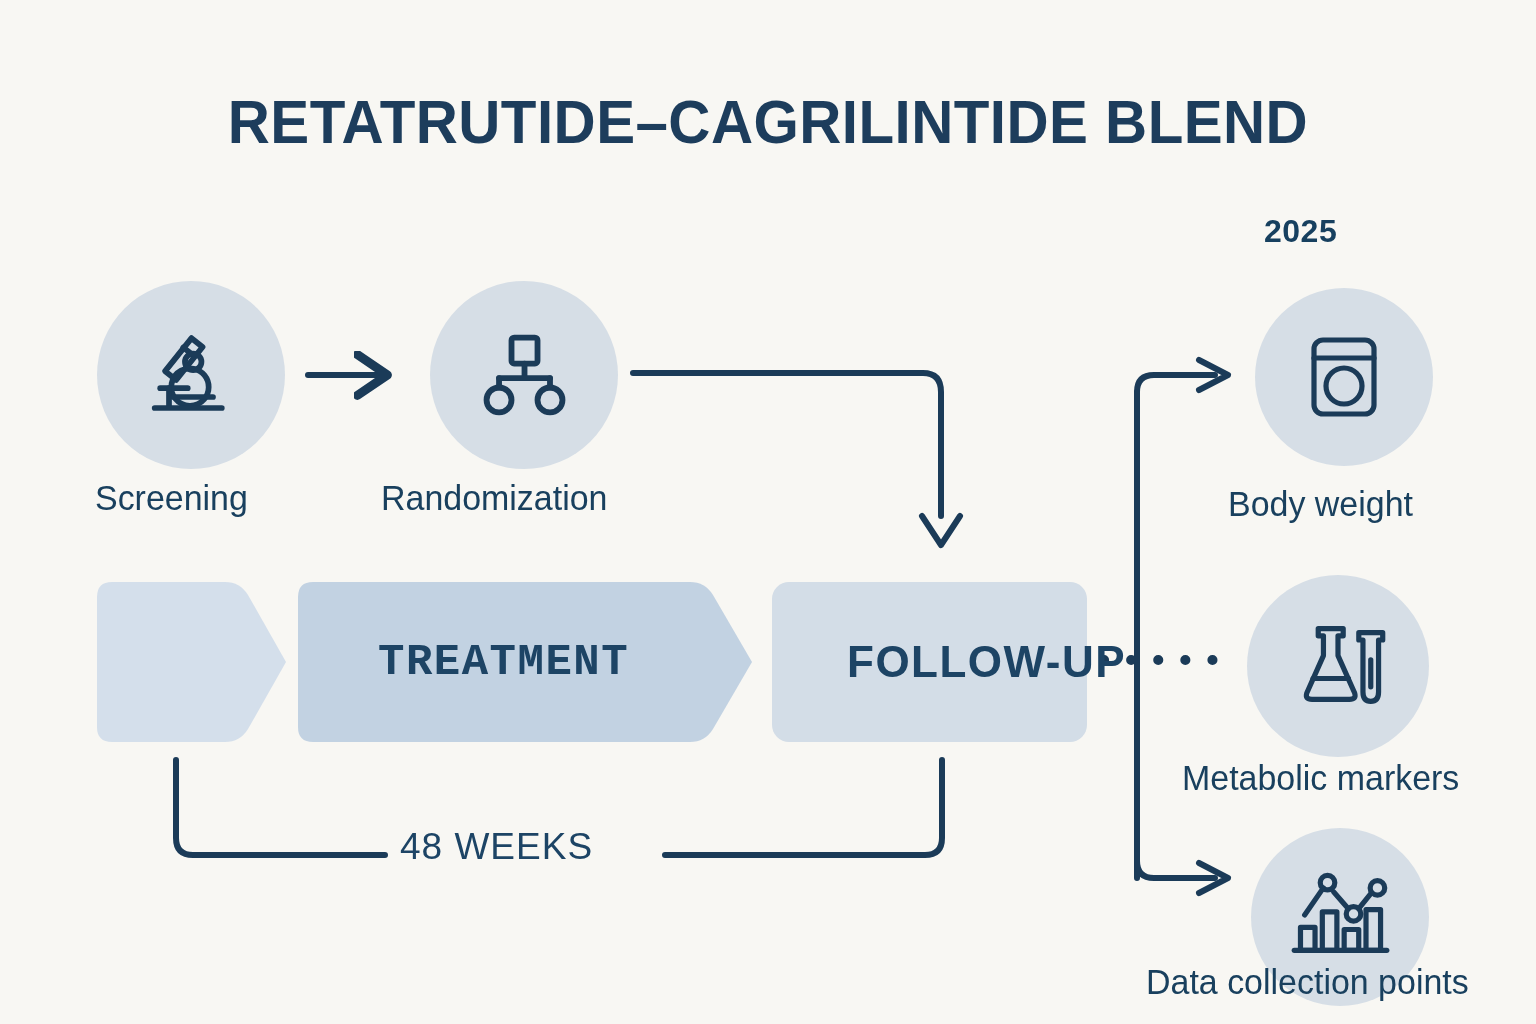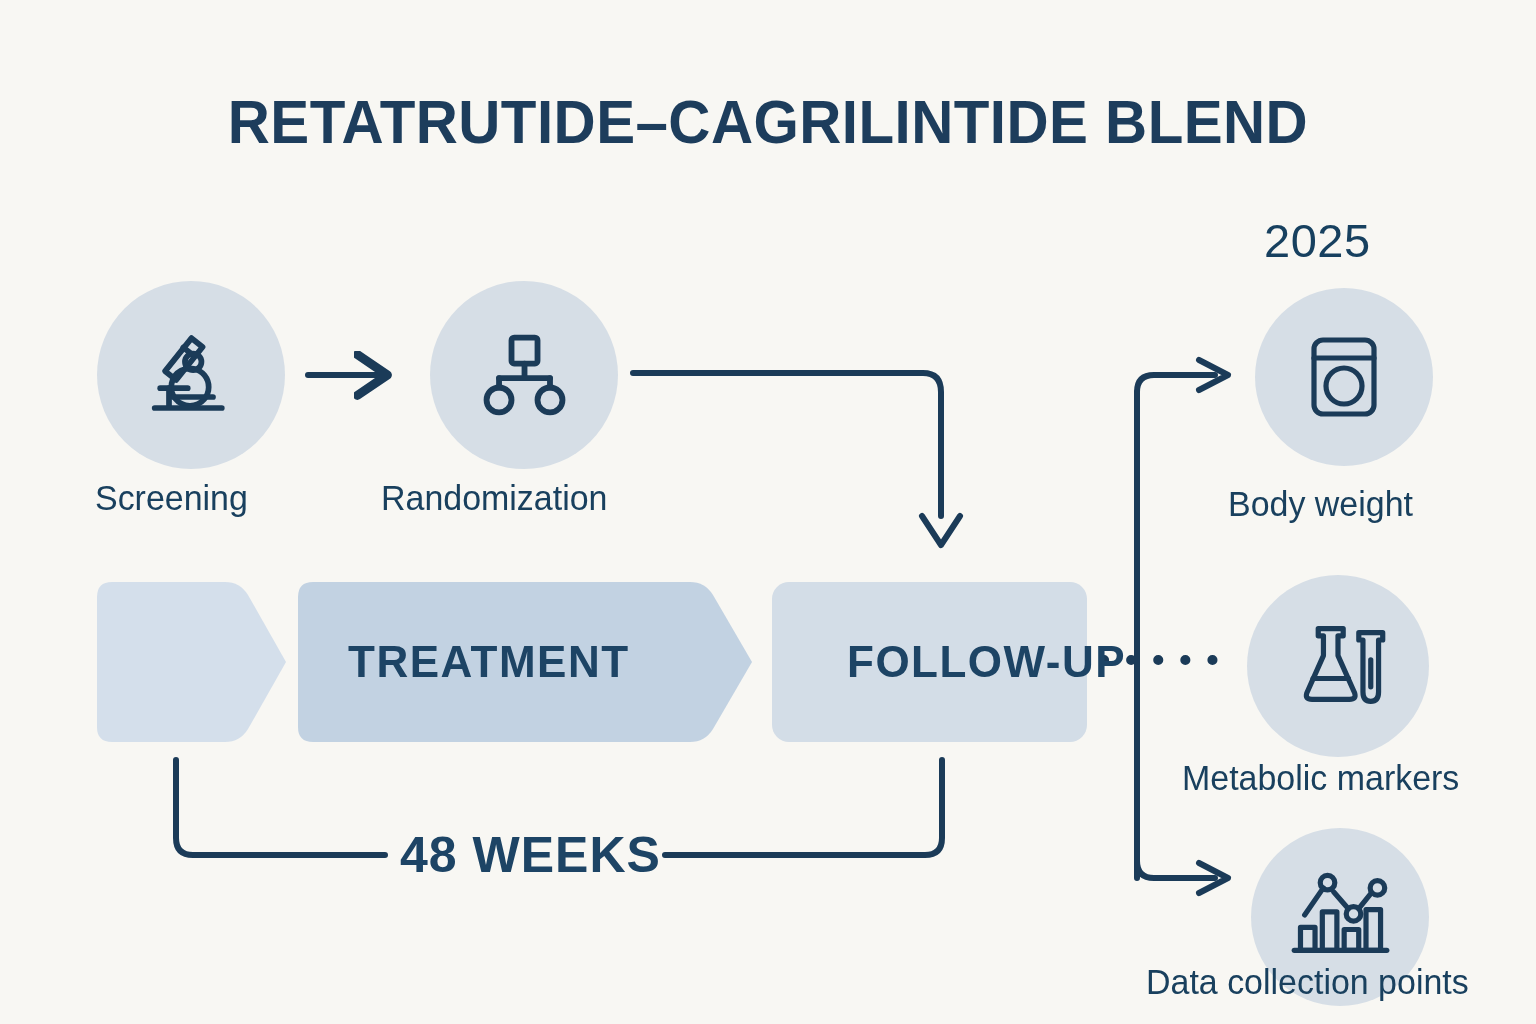--- a/index.html
+++ b/index.html
@@ -19,21 +19,21 @@
     font-family:"Liberation Sans Narrow","Liberation Sans",sans-serif;
     font-size:62px;font-weight:700;letter-spacing:0.5px;
     color:#1d3d5c;
     transform:scaleX(0.94);transform-origin:center;
     white-space:nowrap;
   }
 
   
   .year{
     position:absolute;left:1264px;top:213px;
-    font-size:47px;font-weight:400;color:#17405f;
+    font-size:32px;font-weight:700;color:#17405f;
     letter-spacing:0.5px;
     font-family:"Liberation Sans","Liberation Sans",sans-serif;
   }
 
   
   .icon-circle{
     position:absolute;border-radius:50%;
     background:#d6dee6;
     display:flex;align-items:center;justify-content:center;
   }
@@ -51,21 +51,21 @@
     position:absolute;
     font-family:"Liberation Sans Narrow","Liberation Sans",sans-serif;
     font-weight:700;font-size:44px;letter-spacing:1.5px;
     color:#1d4465;white-space:nowrap;
   }
 
   
   .duration{
     position:absolute;left:400px;top:826px;
     font-family:"Liberation Sans Narrow","Liberation Sans",sans-serif;
-    font-weight:700;font-size:50px;letter-spacing:1px;
+    font-weight:400;font-size:37px;letter-spacing:1px;
     color:#1d4465;white-space:nowrap;
   }
 </style>
 </head>
 <body>
 
 <div class="stage">
 
   <div class="title">RETATRUTIDE–CAGRILINTIDE BLEND</div>
 
@@ -108,21 +108,21 @@
 
     <path d="M112,582 L225,582 Q240,582 248,595 L286,662 L248,729 Q240,742 225,742 L112,742
              Q97,742 97,727 L97,597 Q97,582 112,582 Z" fill="#d4dfeb"></path>
 
     <path d="M313,582 L690,582 Q705,582 713,595 L752,662 L713,729 Q705,742 690,742 L313,742
              Q298,742 298,727 L298,597 Q298,582 313,582 Z" fill="#c2d2e2"></path>
 
     <rect x="772" y="582" width="315" height="160" rx="17" ry="17" fill="#d3dde7"></rect>
   </svg>
 
-  <div class="stage-label" style="left:348px;top:637px;">TREATMENT</div>
+  <div class="stage-label" style="left:378px;top:637px;font-family:Liberation Mono, monospace;">TREATMENT</div>
   <div class="stage-label" style="left:803px;top:637px;margin-left:44px;">FOLLOW-UP</div>
 
   <div class="duration">48 WEEKS</div>
 
   <div class="icon-circle" style="left:97px;top:281px;width:188px;height:188px;">
     <span>
       <svg width="110" height="110" viewBox="0 0 100 100" fill="none" stroke="#1b3b58" stroke-width="5.2" stroke-linecap="round" stroke-linejoin="round">
 
         <path d="M50.5 16.5 L60.5 24.5 L36.5 54.5 L26.5 46.5 Z"></path>
         <path d="M43 25 L52 32"></path>

